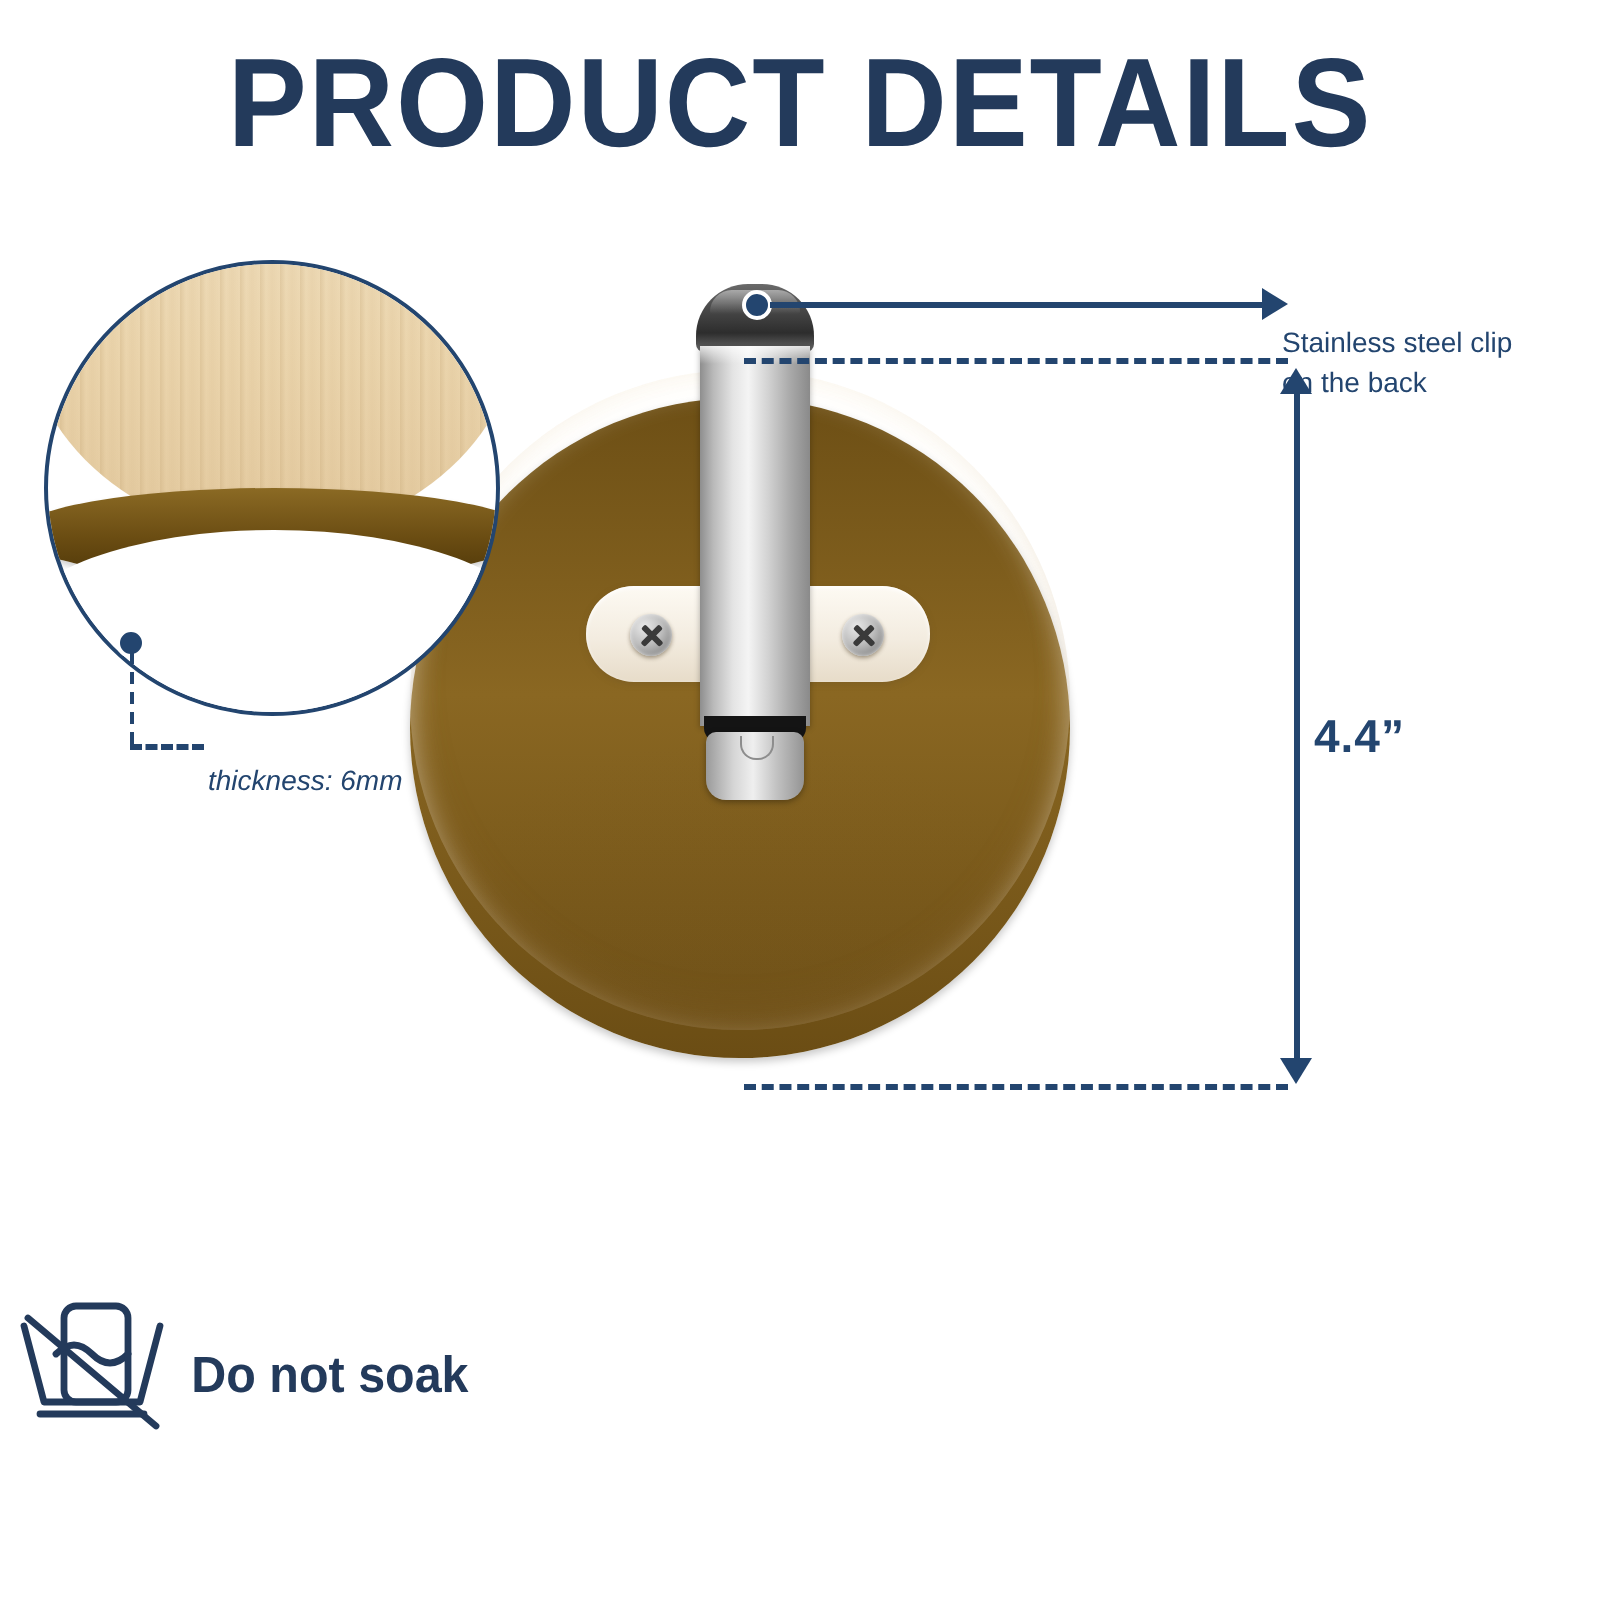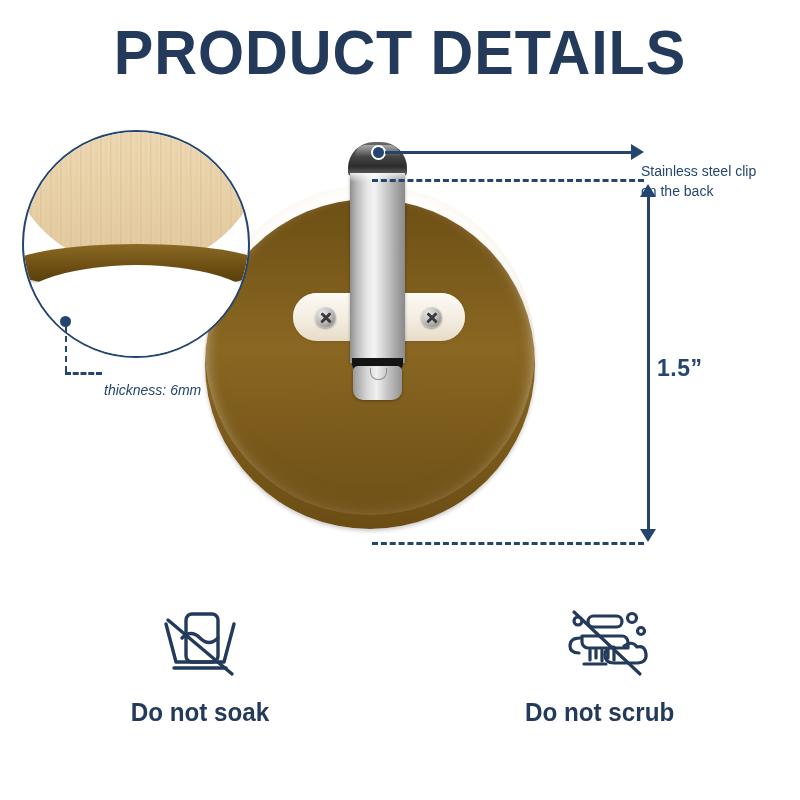--- a/index.html
+++ b/index.html
@@ -304,21 +304,21 @@
     position: absolute;
     left: 0;
     top: 600px;
     width: 800px;
     height: 170px;
     display: flex;
   }
   .feature {
     flex: 1 1 0;
     display: flex;
-    flex-direction: column;
+    flex-direction: row;
     align-items: center;
     justify-content: flex-start;
   }
   .feature-icon {
     height: 92px;
     display: flex;
     align-items: center;
     justify-content: center;
   }
   .feature-label {
@@ -370,52 +370,35 @@
     <div class="solid-line" style="left:385px; top:41px; width:248px; height:2.5px;"></div>
     <div class="arrow arrow-right" style="left:631px; top:34px;"></div>
     <div class="anno-text" style="left:641px; top:51px;">Stainless steel clip
 on the back</div>
 
     <div class="dash-h" style="left:372px; top:69px; width:272px;"></div>
     <div class="dash-h" style="left:372px; top:432px; width:272px;"></div>
     <div class="arrow arrow-up" style="left:640px; top:74px;"></div>
     <div class="solid-line" style="left:646.5px; top:85px; width:3px; height:336px;"></div>
     <div class="arrow arrow-down" style="left:640px; top:419px;"></div>
-    <div class="dim-text" style="left:657px; top:245px;">1.5”</div>
+    <div class="dim-text" style="left:657px; top:245px;">4.4”</div>
   </div>
 
   <div id="features">
 
     <div class="feature">
       <div class="feature-icon">
         <svg width="92" height="88" viewBox="0 0 92 88" fill="none" stroke="#233A5B" stroke-width="3.4" stroke-linecap="round" stroke-linejoin="round">
           <path d="M12 22 L22 60 H70 L80 22"></path>
           <path d="M20 66 H72"></path>
           <path d="M28 36 q9 -9 18 0 q9 9 18 0"></path>
           <rect x="32" y="12" width="32" height="48" rx="6"></rect>
           <path d="M14 18 L78 72"></path>
         </svg>
       </div>
       <div class="feature-label">Do not soak</div>
     </div>
 
-    <div class="feature">
-      <div class="feature-icon">
-        <svg width="104" height="88" viewBox="0 0 104 88" fill="none" stroke="#233A5B" stroke-width="3.2" stroke-linecap="round" stroke-linejoin="round">
-          <rect x="40" y="14" width="34" height="11" rx="5.5"></rect>
-          <path d="M34 34 h40 a6 6 0 0 1 6 6 v6 H40 a6 6 0 0 1 -6 -6 z"></path>
-          <path d="M42 48 v10 M48 48 v8 M54 48 v11 M60 48 v8 M66 48 v10"></path>
-          <path d="M36 62 h22"></path>
-          <path d="M32 36 q-10 0 -10 8 q0 7 9 7"></path>
-          <path d="M76 44 q8 -6 13 1 q8 -2 9 7 q1 8 -8 9 H66 q-9 0 -9 -8 q0 -8 9 -8"></path>
-          <circle cx="30" cy="19" r="4"></circle>
-          <circle cx="84" cy="16" r="4.5"></circle>
-          <circle cx="93" cy="29" r="3.5"></circle>
-          <path d="M26 10 L92 72"></path>
-        </svg>
-      </div>
-      <div class="feature-label">Do not scrub</div>
-    </div>
 
 
 
   </div>
 </div>
 
 </body></html>

